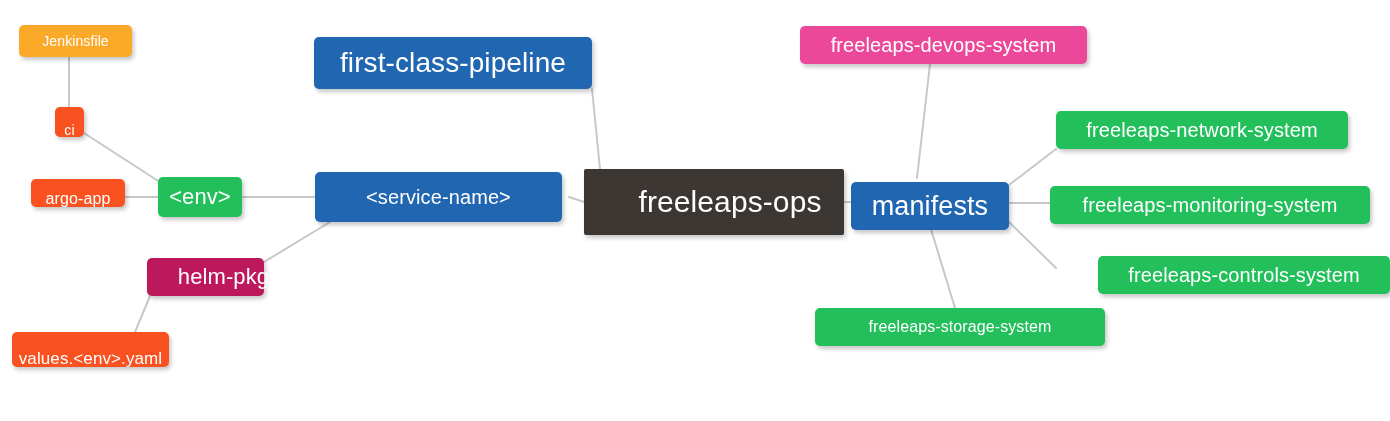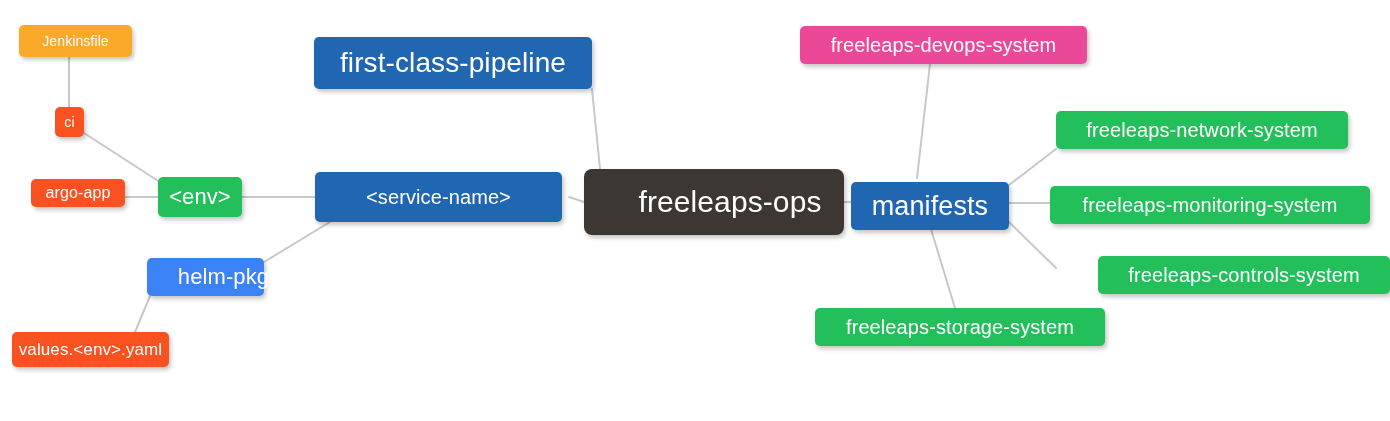--- a/index.html
+++ b/index.html
@@ -32,29 +32,29 @@
     justify-content: center;
     box-sizing: border-box;
     color: #ffffff;
     white-space: nowrap;
     border-radius: 5px;
     box-shadow: 2px 3px 4px rgba(0,0,0,0.22);
     letter-spacing: 0.1px;
     line-height: 1;
   }
   .node.root {
-    border-radius: 8px;
+    border-radius: 2px;
     padding-left: 32px;
   }
   
   .c-root    { background: #3d3733; }
   .c-blue    { background: #2166b0; }
   .c-green   { background: #22bf5b; }
   .c-orange  { background: #fba929; }
-  .c-red     { background: #f9511f; }
+  .c-red     { background: #f9511f; align-items: flex-end; }
 </style>
 </head>
 <body>
 
 <div id="mindmap-canvas">
   <svg id="edge-layer" viewBox="0 0 1390 421">
       <line x1="584" y1="202" x2="569" y2="197" stroke="#c8c8c8" stroke-width="2" stroke-linecap="round"></line>
       <line x1="600" y1="169" x2="592" y2="89" stroke="#c8c8c8" stroke-width="2" stroke-linecap="round"></line>
       <line x1="844" y1="202" x2="851" y2="202" stroke="#c8c8c8" stroke-width="2" stroke-linecap="round"></line>
       <line x1="315" y1="197" x2="242" y2="197" stroke="#c8c8c8" stroke-width="2" stroke-linecap="round"></line>
@@ -78,21 +78,21 @@
       </div>
       <div class="node c-blue" style="left: 314px; top: 37px; width: 278px; height: 52px; font-size: 28px; background: rgb(33, 102, 176);">
         <span>first-class-pipeline</span>
       </div>
       <div class="node c-blue" style="left: 851px; top: 182px; width: 158px; height: 48px; font-size: 27px; background: rgb(33, 102, 176);">
         <span>manifests</span>
       </div>
       <div class="node c-green" style="left: 158px; top: 177px; width: 84px; height: 40px; font-size: 22px; background: rgb(34, 191, 91);">
         <span>&lt;env&gt;</span>
       </div>
-      <div class="node c-green" style="left: 147px; top: 258px; width: 117px; height: 38px; font-size: 22px; background: #3b82f6; padding-left: 36px;">
+      <div class="node c-green" style="left: 147px; top: 258px; width: 117px; height: 38px; font-size: 22px; background: #be185d; padding-left: 36px;">
         <span>helm-pkg</span>
       </div>
       <div class="node c-orange" style="left: 19px; top: 25px; width: 113px; height: 32px; font-size: 14px; background: rgb(251, 169, 41);">
         <span>Jenkinsfile</span>
       </div>
       <div class="node c-red" style="left: 55px; top: 107px; width: 29px; height: 30px; font-size: 14px; background: rgb(249, 81, 31);">
         <span>ci</span>
       </div>
       <div class="node c-red" style="left: 31px; top: 179px; width: 94px; height: 28px; font-size: 16px; background: rgb(249, 81, 31);">
         <span>argo-app</span>
@@ -105,17 +105,17 @@
       </div>
       <div class="node c-green" style="left: 1056px; top: 111px; width: 292px; height: 38px; font-size: 20px; background: rgb(34, 191, 91);">
         <span>freeleaps-network-system</span>
       </div>
       <div class="node c-green" style="left: 1050px; top: 186px; width: 320px; height: 38px; font-size: 20px; background: rgb(34, 191, 91);">
         <span>freeleaps-monitoring-system</span>
       </div>
       <div class="node c-green" style="left: 1056px; top: 256px; width: 292px; height: 38px; font-size: 20px; background: rgb(34, 191, 91); margin-left: 42px;">
         <span>freeleaps-controls-system</span>
       </div>
-      <div class="node c-green" style="left: 815px; top: 308px; width: 290px; height: 38px; font-size: 20px; background: rgb(34, 191, 91);">
+      <div class="node c-green" style="left: 815px; top: 308px; width: 290px; height: 38px; font-size: 16px; background: rgb(34, 191, 91);">
         <span>freeleaps-storage-system</span>
       </div>
     </div>
 </div>
 
 </body></html>

